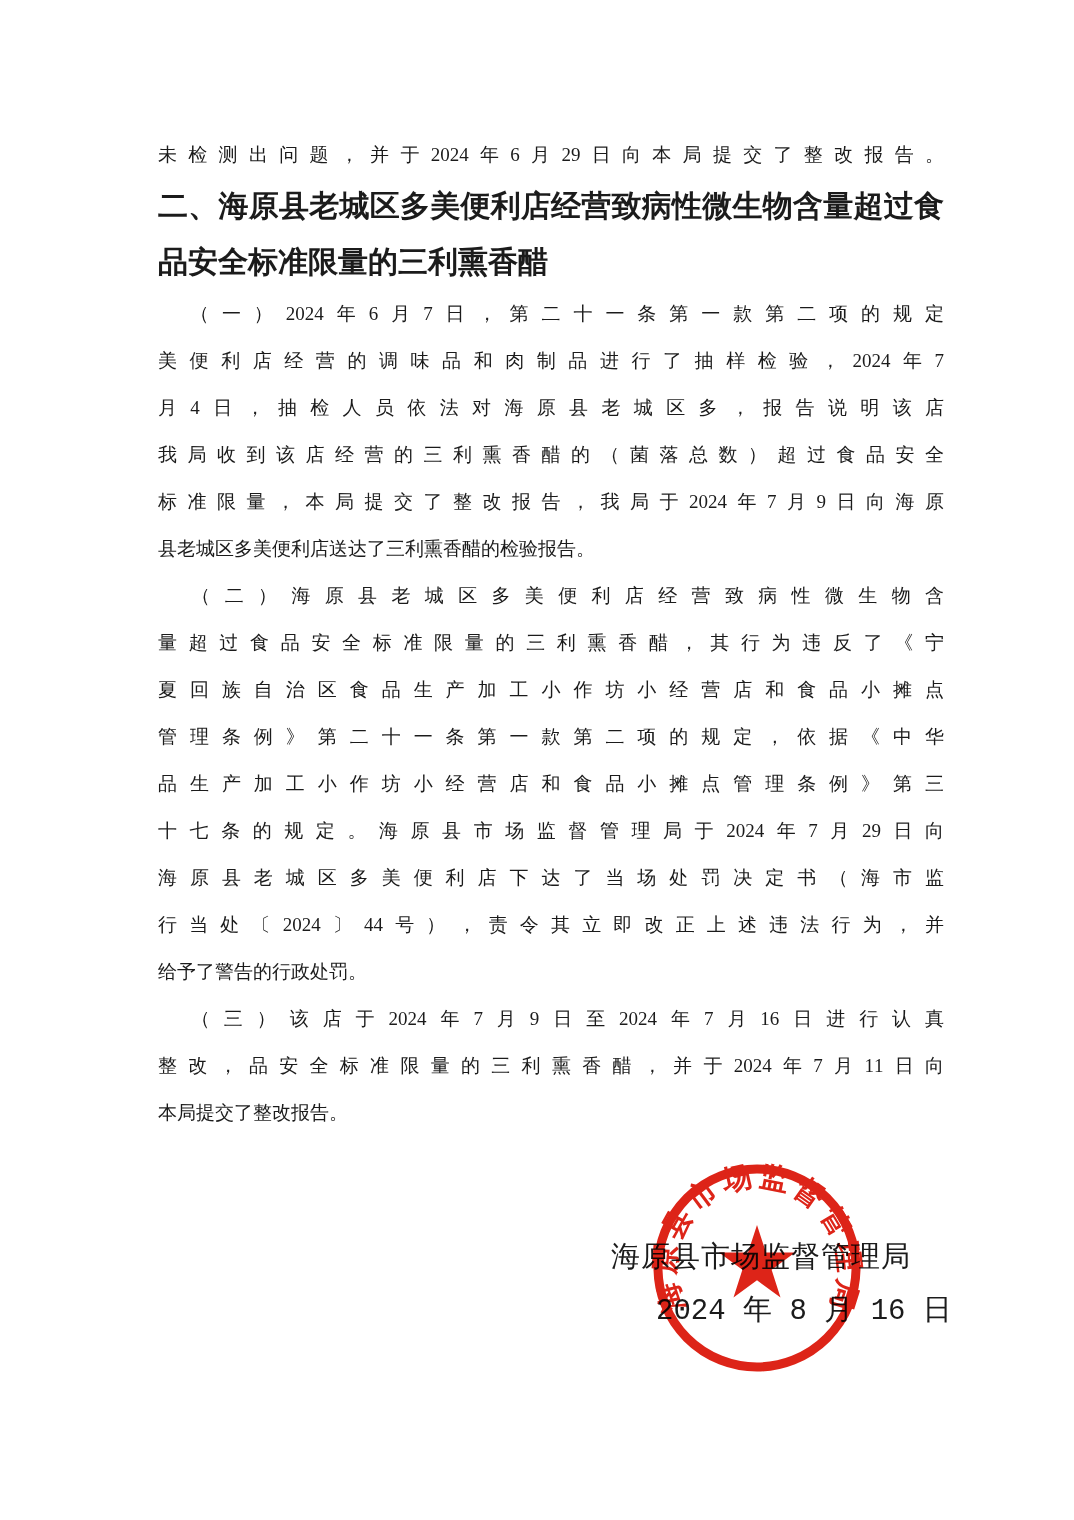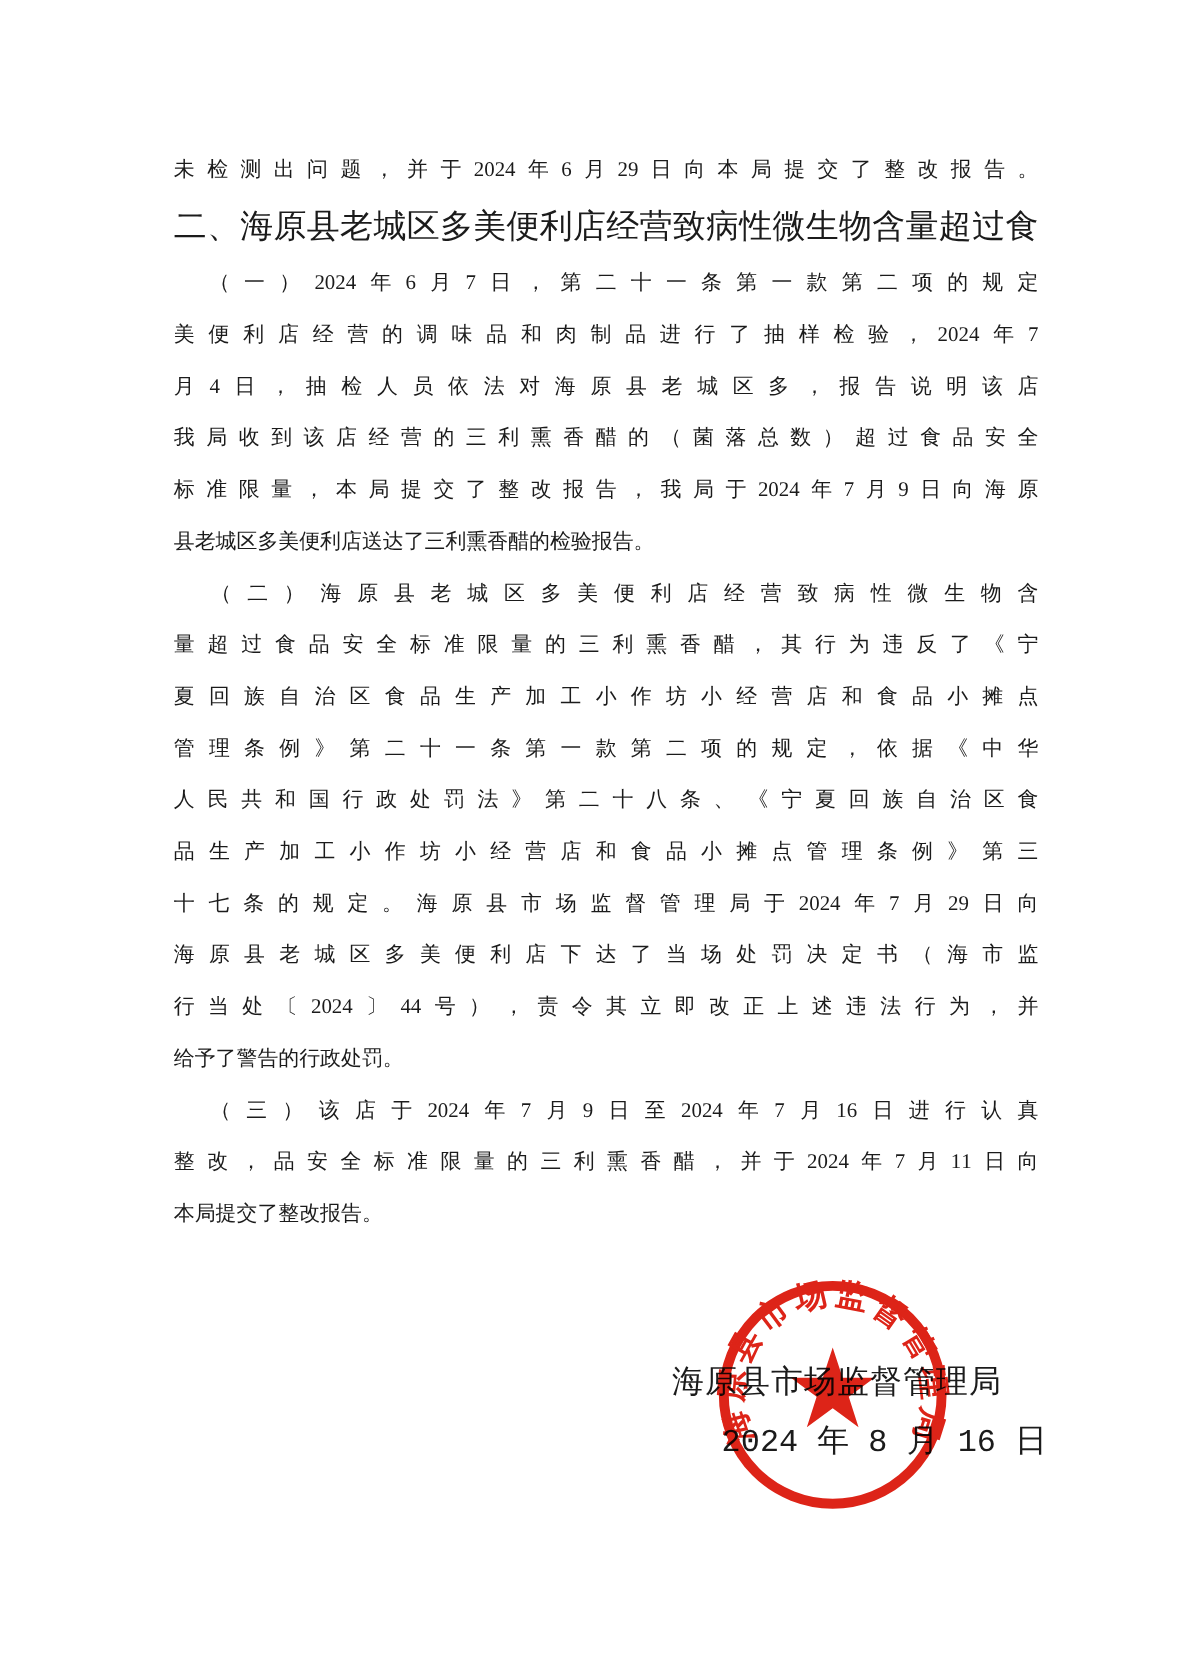--- a/index.html
+++ b/index.html
@@ -18,21 +18,21 @@
   .line{
     font-size:19px;
     height:47px;line-height:47px;
     white-space:nowrap;
     text-align:justify;
     text-justify:inter-character;
     font-kerning:none;
   }
   .line.fill{ text-align-last:justify; }
   .line.bold{
-    font-weight:normal;
+    font-weight:bold;
     font-size:30px;
     height:56px;line-height:56px;
   }
   .signature{
     position:absolute;
     left:611px;top:1238px;
     font-size:29px;line-height:36px;
     letter-spacing:1px;
     white-space:nowrap;
   }
@@ -57,31 +57,31 @@
   }
 </style>
 </head>
 <body>
 
 <div class="page">
 
   <div class="text-block">
       <div class="line fill">未检测出问题，并于2024年6月29日向本局提交了整改报告。</div>
       <div class="line bold fill">二、海原县老城区多美便利店经营致病性微生物含量超过食</div>
+      <div class="line bold">品安全标准限量的三利熏香醋</div>
       <div class="line fill">　（一）2024年6月7日，第二十一条第一款第二项的规定</div>
       <div class="line fill">美便利店经营的调味品和肉制品进行了抽样检验，2024年7</div>
       <div class="line fill">月4日，抽检人员依法对海原县老城区多，报告说明该店</div>
       <div class="line fill">我局收到该店经营的三利熏香醋的（菌落总数）超过食品安全</div>
       <div class="line fill">标准限量，本局提交了整改报告，我局于2024年7月9日向海原</div>
       <div class="line">县老城区多美便利店送达了三利熏香醋的检验报告。</div>
       <div class="line fill">　（二）海原县老城区多美便利店经营致病性微生物含</div>
       <div class="line fill">量超过食品安全标准限量的三利熏香醋，其行为违反了《宁</div>
       <div class="line fill">夏回族自治区食品生产加工小作坊小经营店和食品小摊点</div>
       <div class="line fill">管理条例》第二十一条第一款第二项的规定，依据《中华</div>
-      <div class="line fill">人民共和国行政处罚法》第二十八条、《宁夏回族自治区食</div>
       <div class="line fill">品生产加工小作坊小经营店和食品小摊点管理条例》第三</div>
       <div class="line fill">十七条的规定。海原县市场监督管理局于2024年7月29日向</div>
       <div class="line fill">海原县老城区多美便利店下达了当场处罚决定书（海市监</div>
       <div class="line fill">行当处〔2024〕44号），责令其立即改正上述违法行为，并</div>
       <div class="line">给予了警告的行政处罚。</div>
       <div class="line fill">　（三）该店于2024年7月9日至2024年7月16日进行认真</div>
       <div class="line fill">整改，品安全标准限量的三利熏香醋，并于2024年7月11日向</div>
       <div class="line">本局提交了整改报告。</div>
     </div>
 

